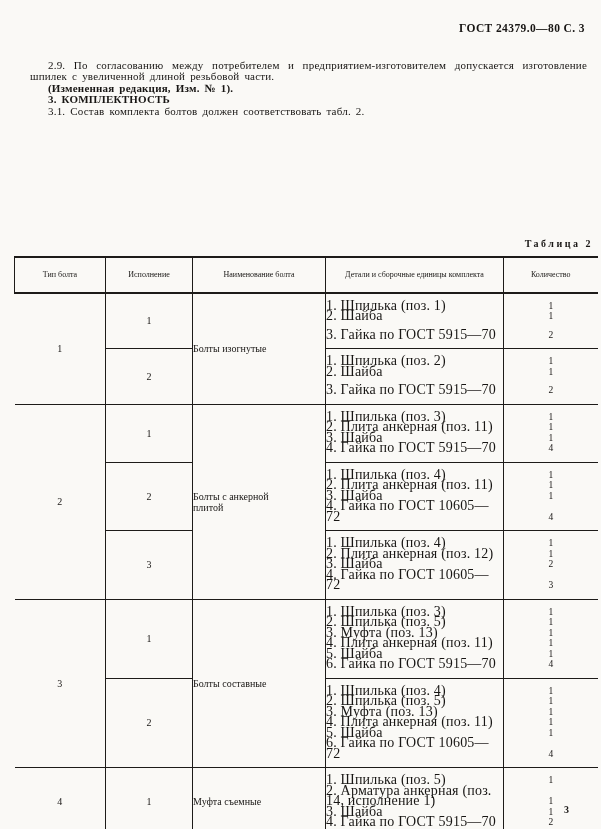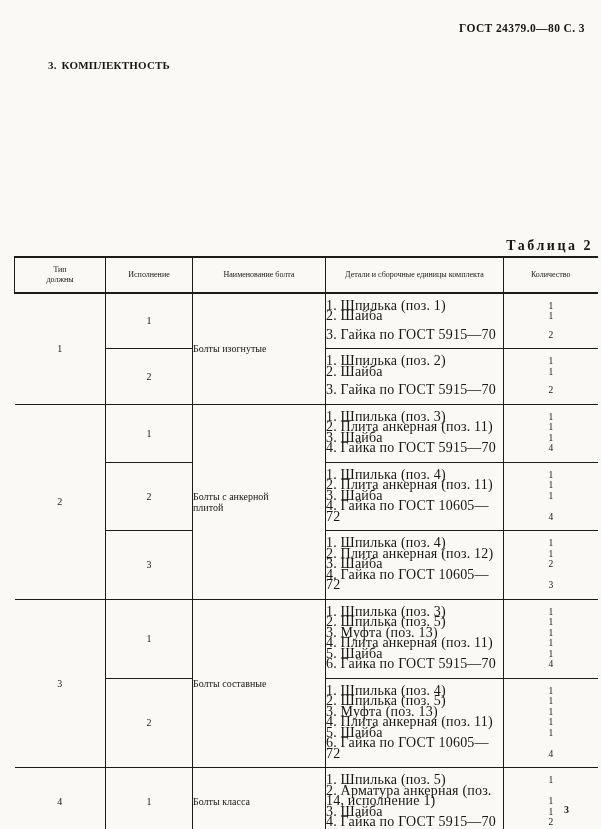--- a/index.html
+++ b/index.html
@@ -25,21 +25,21 @@
     letter-spacing:.2px;word-spacing:2px;
   }
   p.amend{font-weight:bold;text-align:left;}
   .section-heading{
     margin-top:30px;
     text-align:center;font-weight:bold;font-size:12px;letter-spacing:1px;
   }
   .block2{margin-top:14px;}
   .table-label{
     position:absolute;top:238px;right:8px;
-    font-size:14px;letter-spacing:2.5px;font-weight:bold;
+    font-size:10px;letter-spacing:2.5px;font-weight:bold;
   }
   table.gost{
     position:absolute;left:14px;top:256px;
     width:583px;border-collapse:collapse;table-layout:fixed;
   }
   table.gost th,table.gost td{padding:0;}
   thead th{
     border-top:2px solid #1d1b19;
     border-bottom:2px solid #1d1b19;
     font-weight:normal;font-size:8px;line-height:9.5px;
@@ -81,37 +81,40 @@
   }
 </style>
 </head>
 <body>
 
 <div class="page">
 
   <div class="gost-header">ГОСТ 24379.0—80 С. 3</div>
 
   <div class="content">
+    <p>2.9. По согласованию между потребителем и предприятием-изготовителем допускается изготовление шпилек с увеличенной длиной резьбовой части.</p>
+    <p class="amend">(Измененная редакция, Изм. № 1).</p>
     <p class="section-heading">3. КОМПЛЕКТНОСТЬ</p>
+    <p>3.1. Состав комплекта болтов должен соответствовать табл. 2.</p>
   </div>
 
   <div class="table-label">Таблица 2</div>
 
   <table class="gost">
     <colgroup>
       <col style="width:91px">
         <col style="width:87px">
         <col style="width:133px">
         <col style="width:178px">
         <col style="width:94px">
     </colgroup>
     <thead>
       <tr>
         <th>
-            <div class="hw-narrow">Тип должны</div>
+            <div class="hw-narrow">Тип болта</div>
           </th>
         <th class="b-l">Исполнение</th>
         <th class="b-l">Наименование болта</th>
         <th class="b-l">
             <div class="hw-mid">Детали и сборочные единицы комплекта</div>
           </th>
         <th class="b-l">Количество</th>
       </tr>
     </thead>
     <tbody>
@@ -255,21 +258,21 @@
       </tr>
       <tr class="row-last">
         <td class="c-item">6. Гайка по ГОСТ 10605—72</td>
         <td class="c-qty">4</td>
       </tr>
 
       <tr class="group-start row-first">
         <td class="c-type" rowspan="4">4</td>
         <td class="c-exec" rowspan="4">1</td>
         <td class="c-name" rowspan="4">
-            <div class="nw">Болты класса</div>
+            <div class="nw">Муфта съемные</div>
           </td>
         <td class="c-item">1. Шпилька (поз. 5)</td>
         <td class="c-qty">1</td>
       </tr>
       <tr>
         <td class="c-item">2. Арматура анкерная (поз. 14, исполнение 1)</td>
         <td class="c-qty">1</td>
       </tr>
       <tr>
         <td class="c-item">3. Шайба</td>

